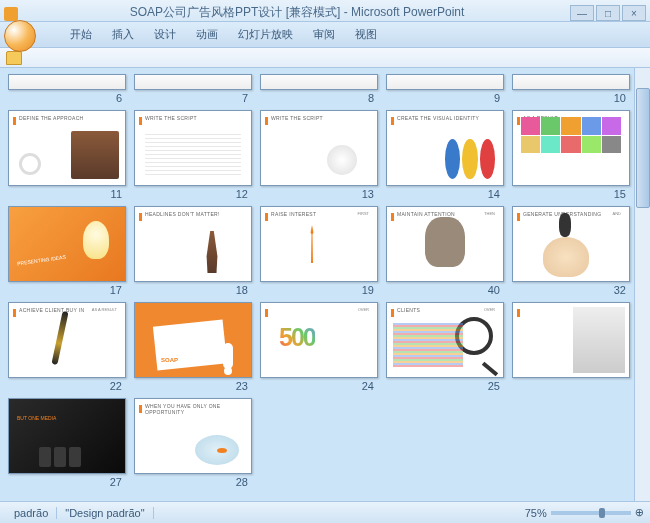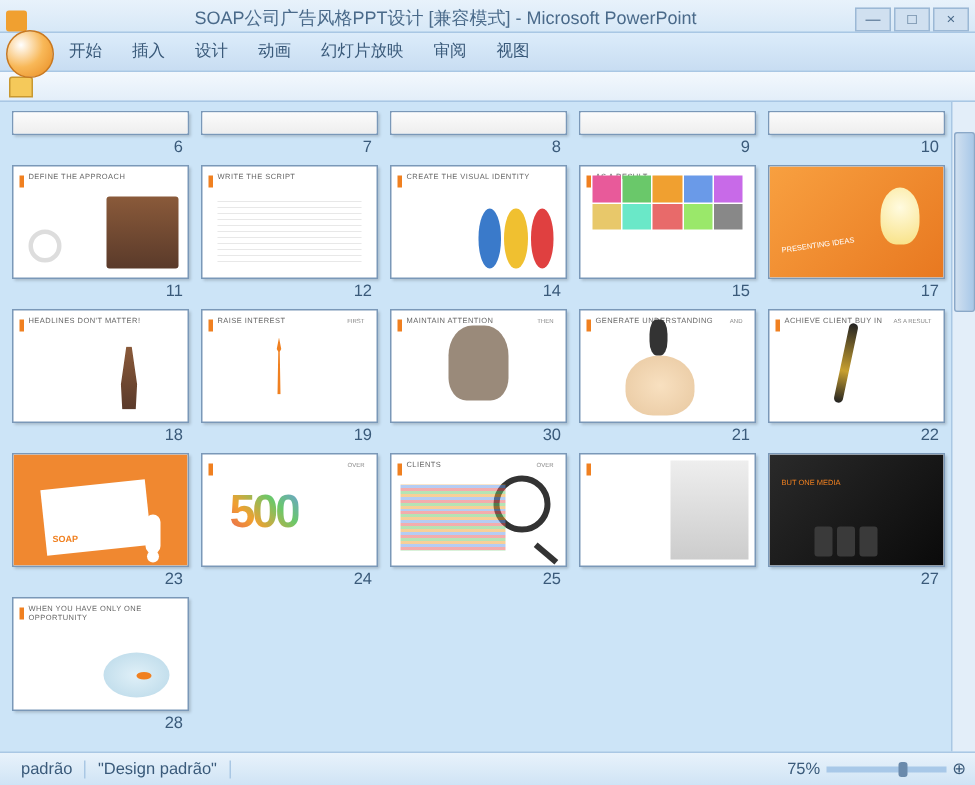--- a/index.html
+++ b/index.html
@@ -2,21 +2,21 @@
 <html><head>
 <meta charset="utf-8">
 <style>
 *{margin:0;padding:0;box-sizing:border-box;font-family:"Microsoft YaHei",Arial,sans-serif;font-size:11px}
 body{width:650px;height:523px;background:#cce4f7;overflow:hidden;position:relative}
 .titlebar{height:22px;background:linear-gradient(#e8f2fb,#d7e8f7);display:flex;align-items:flex-end;padding:0 4px;border-bottom:1px solid #a9c7e4}
 .titlebar-icon{width:14px;height:14px;background:#f0a030;border-radius:2px;margin-right:6px}
 .title-text{flex:1;text-align:center;color:#4a6a8a;font-size:12px}
 .win-controls{display:flex;gap:2px}
 .win-btn{width:24px;height:16px;background:#d0e0f0;border:1px solid #9bb8d5;display:flex;align-items:center;justify-content:center;font-size:10px;color:#4a6a8a}
-.ribbon{height:26px;display:flex;align-items:flex-start;padding-left:36px;background:linear-gradient(#dcecfa,#c8ddf2);border-bottom:1px solid #a9c7e4}
+.ribbon{height:26px;display:flex;align-items:center;padding-left:60px;background:linear-gradient(#dcecfa,#c8ddf2);border-bottom:1px solid #a9c7e4}
 .orb{position:absolute;left:4px;top:20px;width:32px;height:32px;border-radius:50%;background:radial-gradient(circle at 30% 30%,#fff,#f8b858,#e88a20);border:1px solid #c87820;z-index:5}
 .tab{padding:4px 10px;color:#3a5a7a;cursor:pointer}
 .toolbar{height:20px;background:linear-gradient(#f3f8fd,#e3eef9);border-bottom:1px solid #a9c7e4;display:flex;align-items:center;padding-left:6px}
 .folder-icon{width:16px;height:14px;background:#f5c95a;border-radius:2px 2px 0 0;border:1px solid #c89830}
 .sorter-area{height:433px;background:#cce4f7;overflow-y:auto;position:relative;padding:6px 18px 6px 6px}
 .slides-grid{display:grid;grid-template-columns:repeat(5,1fr);gap:6px 4px}
 .slide-wrap{display:flex;flex-direction:column;align-items:center}
 .slide-thumb{width:118px;height:76px;background:#fff;border:1px solid #7a98b8;box-shadow:1px 1px 2px rgba(0,0,0,.2);position:relative;overflow:hidden}
 .slide-num{color:#3a5a7a;font-size:11px;margin-top:2px;text-align:right;width:118px;padding-right:4px}
 .vscroll{position:absolute;right:0;top:68px;width:16px;height:433px;background:#e3eef9;border-left:1px solid #a9c7e4}
@@ -109,20 +109,28 @@
         <div class="slide-thumb" style="">
           <div class="orange-bar"></div>
           <div class="tiny-title">WRITE THE SCRIPT</div>
           <div style="position:absolute;left:10px;top:20px;right:10px;bottom:10px;background:repeating-linear-gradient(#fff,#fff 3px,#e8e8e8 3px,#e8e8e8 4px)"></div>
         </div>
         <div class="slide-num">12</div>
       </div>
       <div class="slide-wrap">
         <div class="slide-thumb" style="">
           <div class="orange-bar"></div>
+          <div class="tiny-title">WRITE THE SCRIPT</div>
+          <div style="position:absolute;right:20px;bottom:10px;width:30px;height:30px;border-radius:50%;background:radial-gradient(#fff,#ddd);"></div>
+        </div>
+        <div class="slide-num">13</div>
+      </div>
+      <div class="slide-wrap">
+        <div class="slide-thumb" style="">
+          <div class="orange-bar"></div>
           <div class="tiny-title">CREATE THE VISUAL IDENTITY</div>
           <div style="position:absolute;right:8px;bottom:6px;width:50px;height:40px;display:flex;gap:2px">
             <div style="flex:1;background:#3a7aca;border-radius:50%"></div>
             <div style="flex:1;background:#f0c030;border-radius:50%"></div>
             <div style="flex:1;background:#e04040;border-radius:50%"></div>
           </div>
         </div>
         <div class="slide-num">14</div>
       </div>
       <div class="slide-wrap">
@@ -169,31 +177,31 @@
         </div>
         <div class="slide-num">19</div>
       </div>
       <div class="slide-wrap">
         <div class="slide-thumb" style="">
           <div class="orange-bar"></div>
           <div style="position:absolute;right:8px;top:4px;font-size:4px;color:#888">THEN</div>
           <div class="tiny-title">MAINTAIN ATTENTION</div>
           <div style="position:absolute;left:38px;top:10px;width:40px;height:50px;background:#9a8a7a;border-radius:40% 40% 30% 30%"></div>
         </div>
-        <div class="slide-num">30</div>
+        <div class="slide-num">40</div>
       </div>
       <div class="slide-wrap">
         <div class="slide-thumb" style="">
           <div class="orange-bar"></div>
           <div style="position:absolute;right:8px;top:4px;font-size:4px;color:#888">AND</div>
           <div class="tiny-title">GENERATE UNDERSTANDING</div>
           <div style="position:absolute;left:30px;bottom:4px;width:46px;height:40px;background:radial-gradient(#f8e0c0,#e8c8a0);border-radius:50% 50% 40% 40%"></div>
           <div style="position:absolute;left:46px;top:6px;width:12px;height:24px;background:#333;border-radius:40%"></div>
         </div>
-        <div class="slide-num">21</div>
+        <div class="slide-num">32</div>
       </div>
       <div class="slide-wrap">
         <div class="slide-thumb" style="">
           <div class="orange-bar"></div>
           <div style="position:absolute;right:8px;top:4px;font-size:4px;color:#888">AS A RESULT</div>
           <div class="tiny-title">ACHIEVE CLIENT BUY IN</div>
           <div style="position:absolute;left:48px;top:8px;width:6px;height:54px;background:linear-gradient(#222,#c8a030 60%,#222);transform:rotate(12deg);border-radius:3px"></div>
         </div>
         <div class="slide-num">22</div>
       </div>
@@ -204,21 +212,21 @@
           <div style="position:absolute;right:18px;bottom:8px;width:10px;height:26px;background:#fff;border-radius:5px"></div>
           <div style="position:absolute;right:19px;bottom:2px;width:8px;height:8px;background:#fff;border-radius:50%"></div>
           <div style="position:absolute;left:26px;bottom:14px;font-size:6px;color:#f08020;font-weight:bold">SOAP</div>
         </div>
         <div class="slide-num">23</div>
       </div>
       <div class="slide-wrap">
         <div class="slide-thumb" style="">
           <div class="orange-bar"></div>
           <div style="position:absolute;right:8px;top:4px;font-size:4px;color:#888">OVER</div>
-          <div style="position:absolute;left:18px;top:20px;font-size:31px;font-weight:bold;background:linear-gradient(45deg,#e85a5a,#f0a030,#6ac86a,#6a9ae8);-webkit-background-clip:text;color:transparent;letter-spacing:-2px">500</div>
+          <div style="position:absolute;left:18px;top:20px;font-size:25px;font-weight:bold;background:linear-gradient(45deg,#e85a5a,#f0a030,#6ac86a,#6a9ae8);-webkit-background-clip:text;color:transparent;letter-spacing:-2px">500</div>
         </div>
         <div class="slide-num">24</div>
       </div>
       <div class="slide-wrap">
         <div class="slide-thumb" style="">
           <div class="orange-bar"></div>
           <div style="position:absolute;right:8px;top:4px;font-size:4px;color:#888">OVER</div>
           <div class="tiny-title">CLIENTS</div>
           <div style="position:absolute;right:10px;top:14px;width:38px;height:38px;border:4px solid #333;border-radius:50%"></div>
           <div style="position:absolute;right:4px;bottom:6px;width:18px;height:4px;background:#333;transform:rotate(40deg)"></div>

